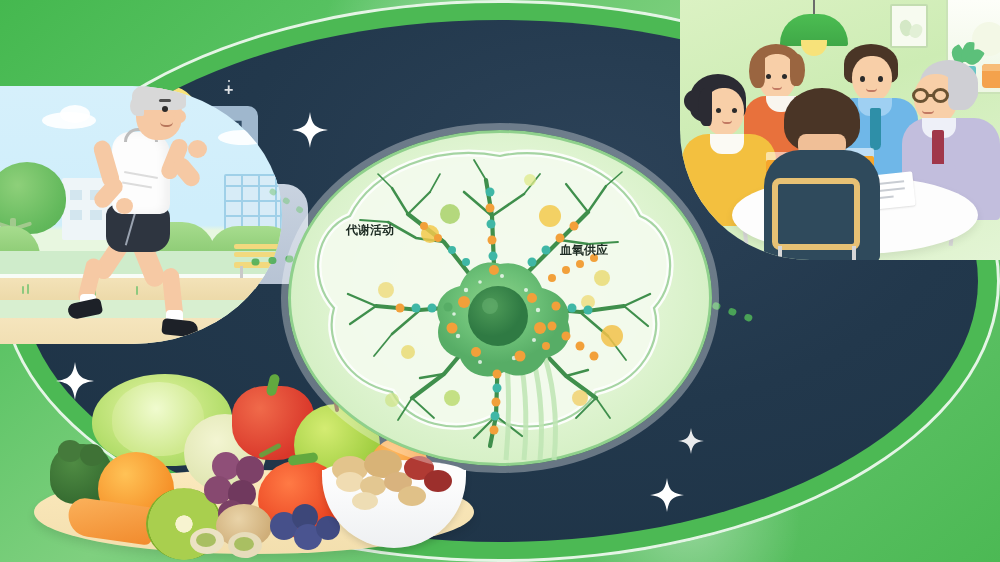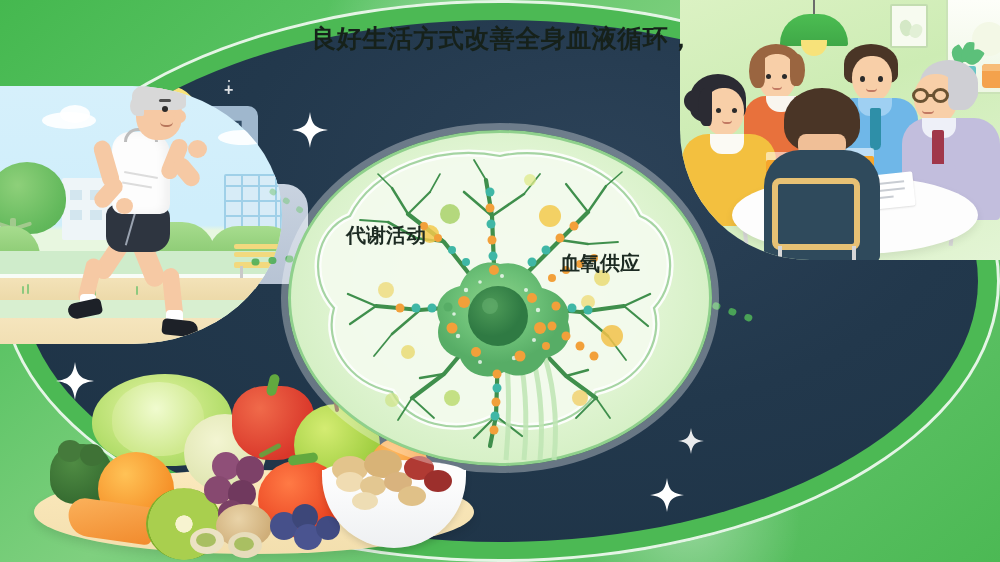--- a/index.html
+++ b/index.html
@@ -123,39 +123,38 @@
     border-bottom:3px solid #5b4a3c; border-radius:0 0 14px 14px; }
   .cheek { position:absolute; width:15px; height:9px; background:#f2a9a0;
     border-radius:50%; opacity:.8; }
 
   
   #center { position:absolute; left:288px; top:130px; width:424px; height:336px; z-index:30; }
   #center-oval { position:absolute; inset:0; border-radius:50%;
     background:radial-gradient(ellipse at 50% 46%,#f1fbe9 0%,#e6f7da 42%,#d6f0c6 72%,#c9ebb8 100%);
     border:3px solid #8fd08c; box-shadow:0 0 0 7px rgba(255,255,255,.32); }
   #brain-svg { position:absolute; inset:0; }
-  .nlabel { position:absolute; font-size:20px; font-weight:700; color:#1c2a22;
+  .nlabel { position:absolute; font-size:12px; font-weight:700; color:#1c2a22;
     white-space:nowrap; z-index:34; }
 
   
   .conn { position:absolute; z-index:28; }
 
   
   .sparkle { position:absolute; z-index:40; }
 </style>
 </head>
 <body>
 
 <div id="stage">
 
   <div class="glow" style="left:300px;top:-60px;width:300px;height:220px;"></div>
   <div class="glow" style="left:560px;top:430px;width:260px;height:180px;"></div>
 
   <div id="title">
-    <span class="ln">良好生活方式改善全身血液循环，</span>
   </div>
 
   <div class="panel" id="runner-panel">
     <div class="sky"></div>
 
     <div class="cloud" style="left:56px;top:26px;width:54px;height:17px;"></div>
     <div class="cloud" style="left:74px;top:19px;width:30px;height:18px;"></div>
     <div class="cloud" style="left:232px;top:44px;width:50px;height:15px;"></div>
 
     <div class="bldg" style="left:76px;top:92px;width:68px;height:62px;">
@@ -647,21 +646,21 @@
 
         <circle cx="209" cy="244" r="4.5" fill="#f2a03a"></circle>
         <circle cx="209" cy="258" r="4.5" fill="#3fb7a6"></circle>
         <circle cx="208" cy="272" r="4.5" fill="#f2a03a"></circle>
         <circle cx="207" cy="286" r="4.5" fill="#3fb7a6"></circle>
         <circle cx="206" cy="300" r="4.5" fill="#f2a03a"></circle>
       </g>
     </svg>
 
     <div class="nlabel" style="left:58px;top:92px;">代谢活动</div>
-    <div class="nlabel" style="left:272px;top:120px;">血氧供应</div>
+    <div class="nlabel" style="left:272px;top:112px;">血氧供应</div>
   </div>
 
   <svg class="sparkle" style="left:292px;top:112px;width:36px;height:36px;" viewBox="0 0 36 36">
     <path d="M18 0 C20 13 23 16 36 18 C23 20 20 23 18 36 C16 23 13 20 0 18 C13 16 16 13 18 0 Z" fill="#fff"></path>
   </svg>
   <svg class="sparkle" style="left:56px;top:362px;width:38px;height:38px;" viewBox="0 0 36 36">
     <path d="M18 0 C20 13 23 16 36 18 C23 20 20 23 18 36 C16 23 13 20 0 18 C13 16 16 13 18 0 Z" fill="#fff"></path>
   </svg>
   <svg class="sparkle" style="left:650px;top:478px;width:34px;height:34px;" viewBox="0 0 36 36">
     <path d="M18 0 C20 13 23 16 36 18 C23 20 20 23 18 36 C16 23 13 20 0 18 C13 16 16 13 18 0 Z" fill="#fff"></path>

